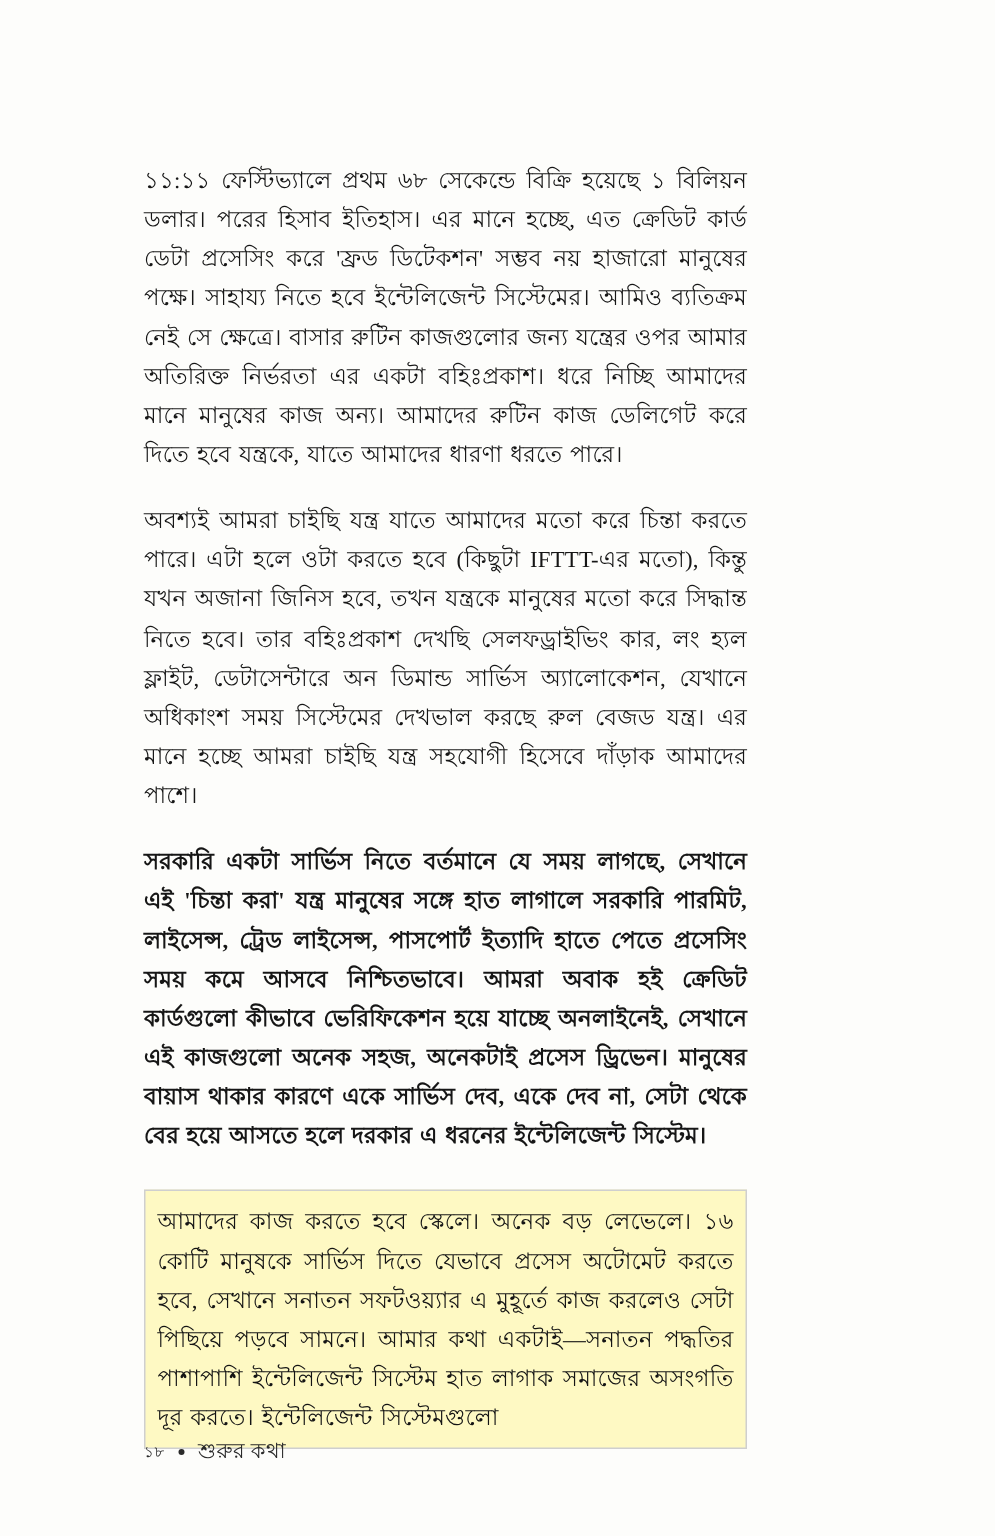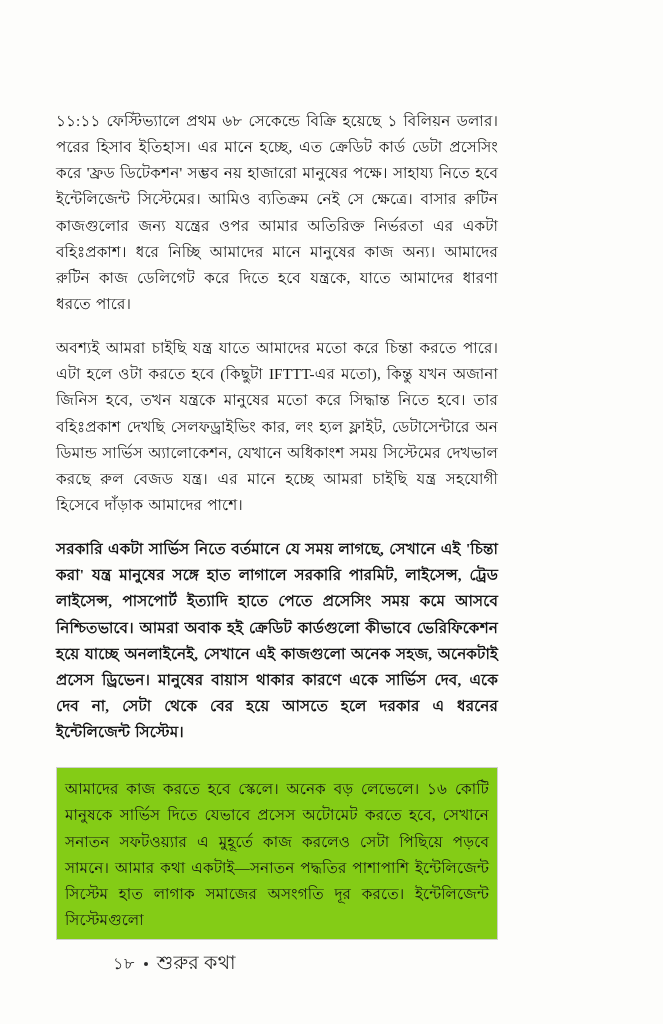--- a/index.html
+++ b/index.html
@@ -12,41 +12,41 @@
     background: #fdfdfb;
     font-family: "Liberation Serif", "DejaVu Serif", serif;
     color: #1b1b1b;
     overflow: hidden;
   }
   .page {
     position: relative;
     width: 594px;
     height: 1024px;
     box-sizing: border-box;
-    padding: 108px 96px 0 56px;
+    padding: 108px 96px 0 96px;
     background: #fdfdfb;
   }
   .body-text {
     font-size: 15.2px;
     line-height: 1.72;
     text-align: justify;
     text-justify: inter-word;
     letter-spacing: 0.15px;
     word-spacing: 1.2px;
     margin: 0 0 18px 0;
     color: #161616;
   }
   .body-text:last-of-type {
     margin-bottom: 0;
     font-weight: bold;
   }
   .callout {
     margin-top: 22px;
     padding: 8px 8px 6px 8px;
-    background: #84cc16;
+    background: #fef9c3;
     border: 1px solid #cfcfcf;
     box-sizing: border-box;
   }
   .callout p {
     margin: 0;
     font-size: 15.2px;
     line-height: 1.72;
     text-align: justify;
     letter-spacing: 0.15px;
     word-spacing: 1.2px;
@@ -56,34 +56,33 @@
     position: absolute;
     left: 96px;
     bottom: 44px;
     display: flex;
     align-items: center;
     gap: 7px;
     font-size: 13.5px;
     color: #2a2a2a;
   }
   .footer .pagenum {
-    font-size: 16px;
+    font-size: 10px;
     letter-spacing: 0.5px;
-    margin-left: 17px;
   }
   .footer .dot {
     display: inline-block;
     width: 4px;
     height: 4px;
     border-radius: 50%;
     background: #2a2a2a;
     margin: 0 2px;
   }
   .footer .chapter {
-    font-size: 19px;
+    font-size: 14px;
     letter-spacing: 0.3px;
   }
 </style>
 </head>
 <body>
 
 <div class="page">
 
   <p class="body-text">১১:১১ ফেস্টিভ্যালে প্রথম ৬৮ সেকেন্ডে বিক্রি হয়েছে ১ বিলিয়ন ডলার। পরের হিসাব ইতিহাস। এর মানে হচ্ছে, এত ক্রেডিট কার্ড ডেটা প্রসেসিং করে 'ফ্রড ডিটেকশন' সম্ভব নয় হাজারো মানুষের পক্ষে। সাহায্য নিতে হবে ইন্টেলিজেন্ট সিস্টেমের। আমিও ব্যতিক্রম নেই সে ক্ষেত্রে। বাসার রুটিন কাজগুলোর জন্য যন্ত্রের ওপর আমার অতিরিক্ত নির্ভরতা এর একটা বহিঃপ্রকাশ। ধরে নিচ্ছি আমাদের মানে মানুষের কাজ অন্য। আমাদের রুটিন কাজ ডেলিগেট করে দিতে হবে যন্ত্রকে, যাতে আমাদের ধারণা ধরতে পারে।</p>
   <p class="body-text">অবশ্যই আমরা চাইছি যন্ত্র যাতে আমাদের মতো করে চিন্তা করতে পারে। এটা হলে ওটা করতে হবে (কিছুটা IFTTT-এর মতো), কিন্তু যখন অজানা জিনিস হবে, তখন যন্ত্রকে মানুষের মতো করে সিদ্ধান্ত নিতে হবে। তার বহিঃপ্রকাশ দেখছি সেলফড্রাইভিং কার, লং হ্যল ফ্লাইট, ডেটাসেন্টারে অন ডিমান্ড সার্ভিস অ্যালোকেশন, যেখানে অধিকাংশ সময় সিস্টেমের দেখভাল করছে রুল বেজড যন্ত্র। এর মানে হচ্ছে আমরা চাইছি যন্ত্র সহযোগী হিসেবে দাঁড়াক আমাদের পাশে।</p>

